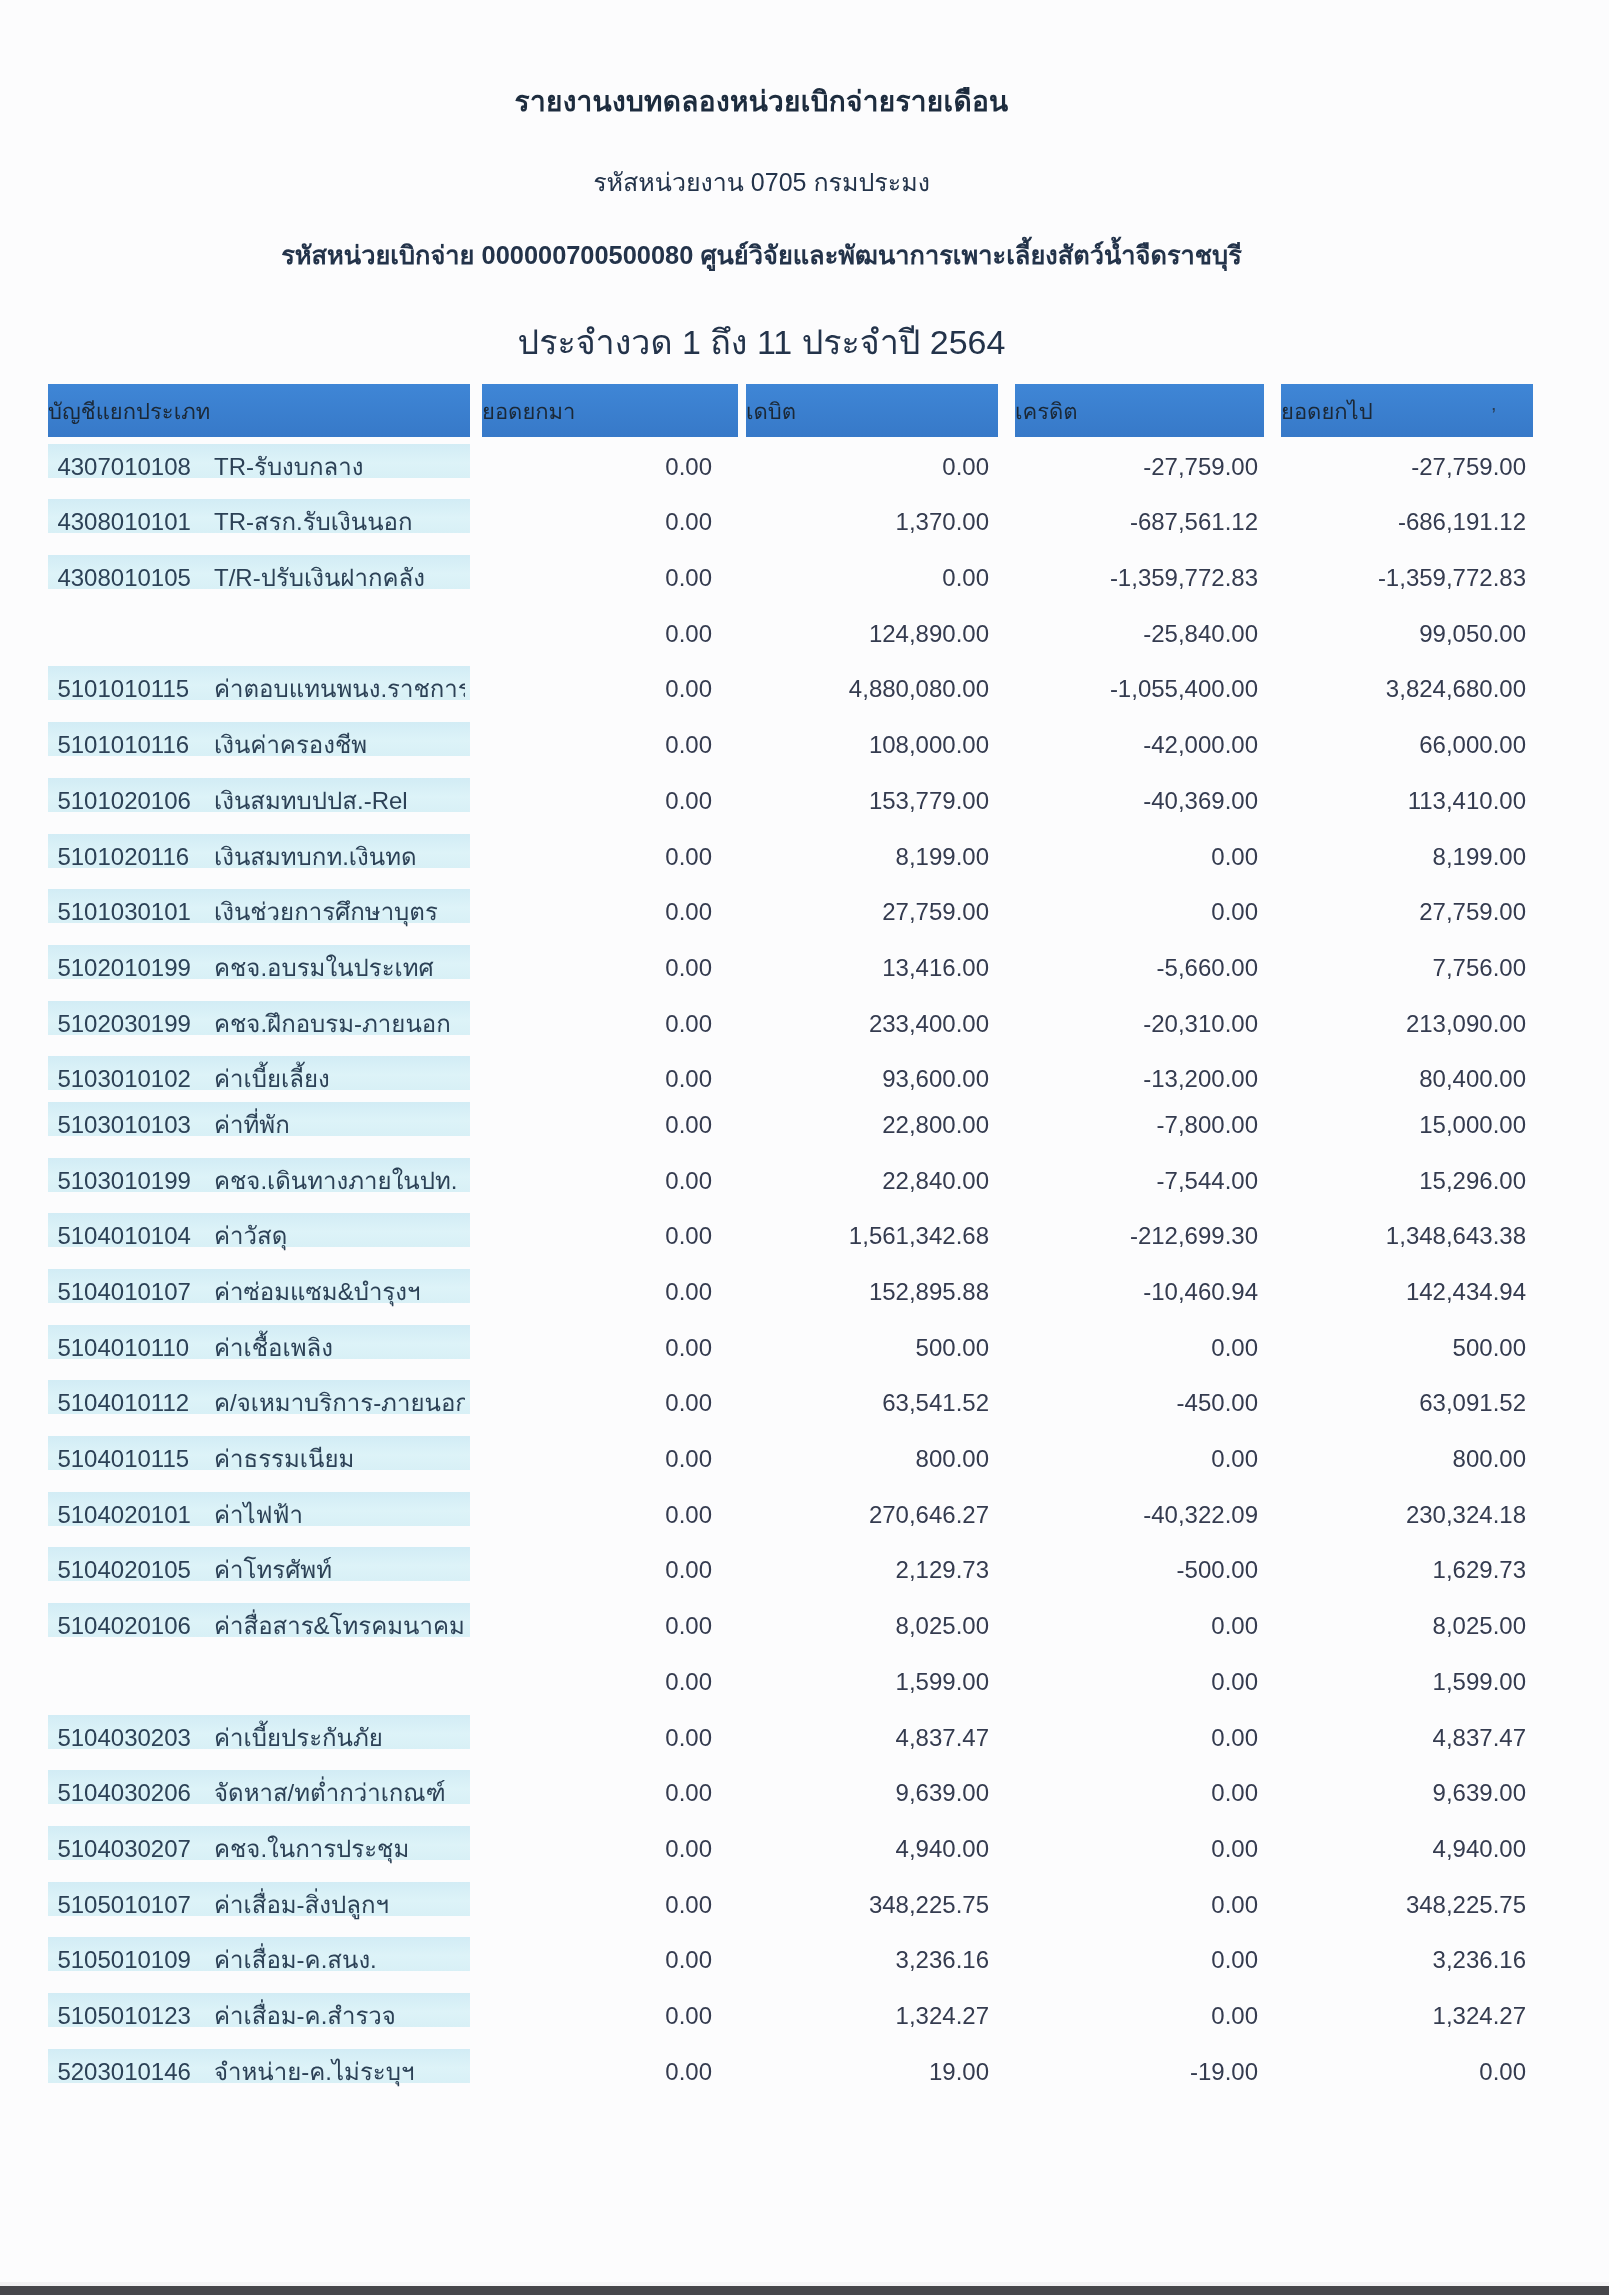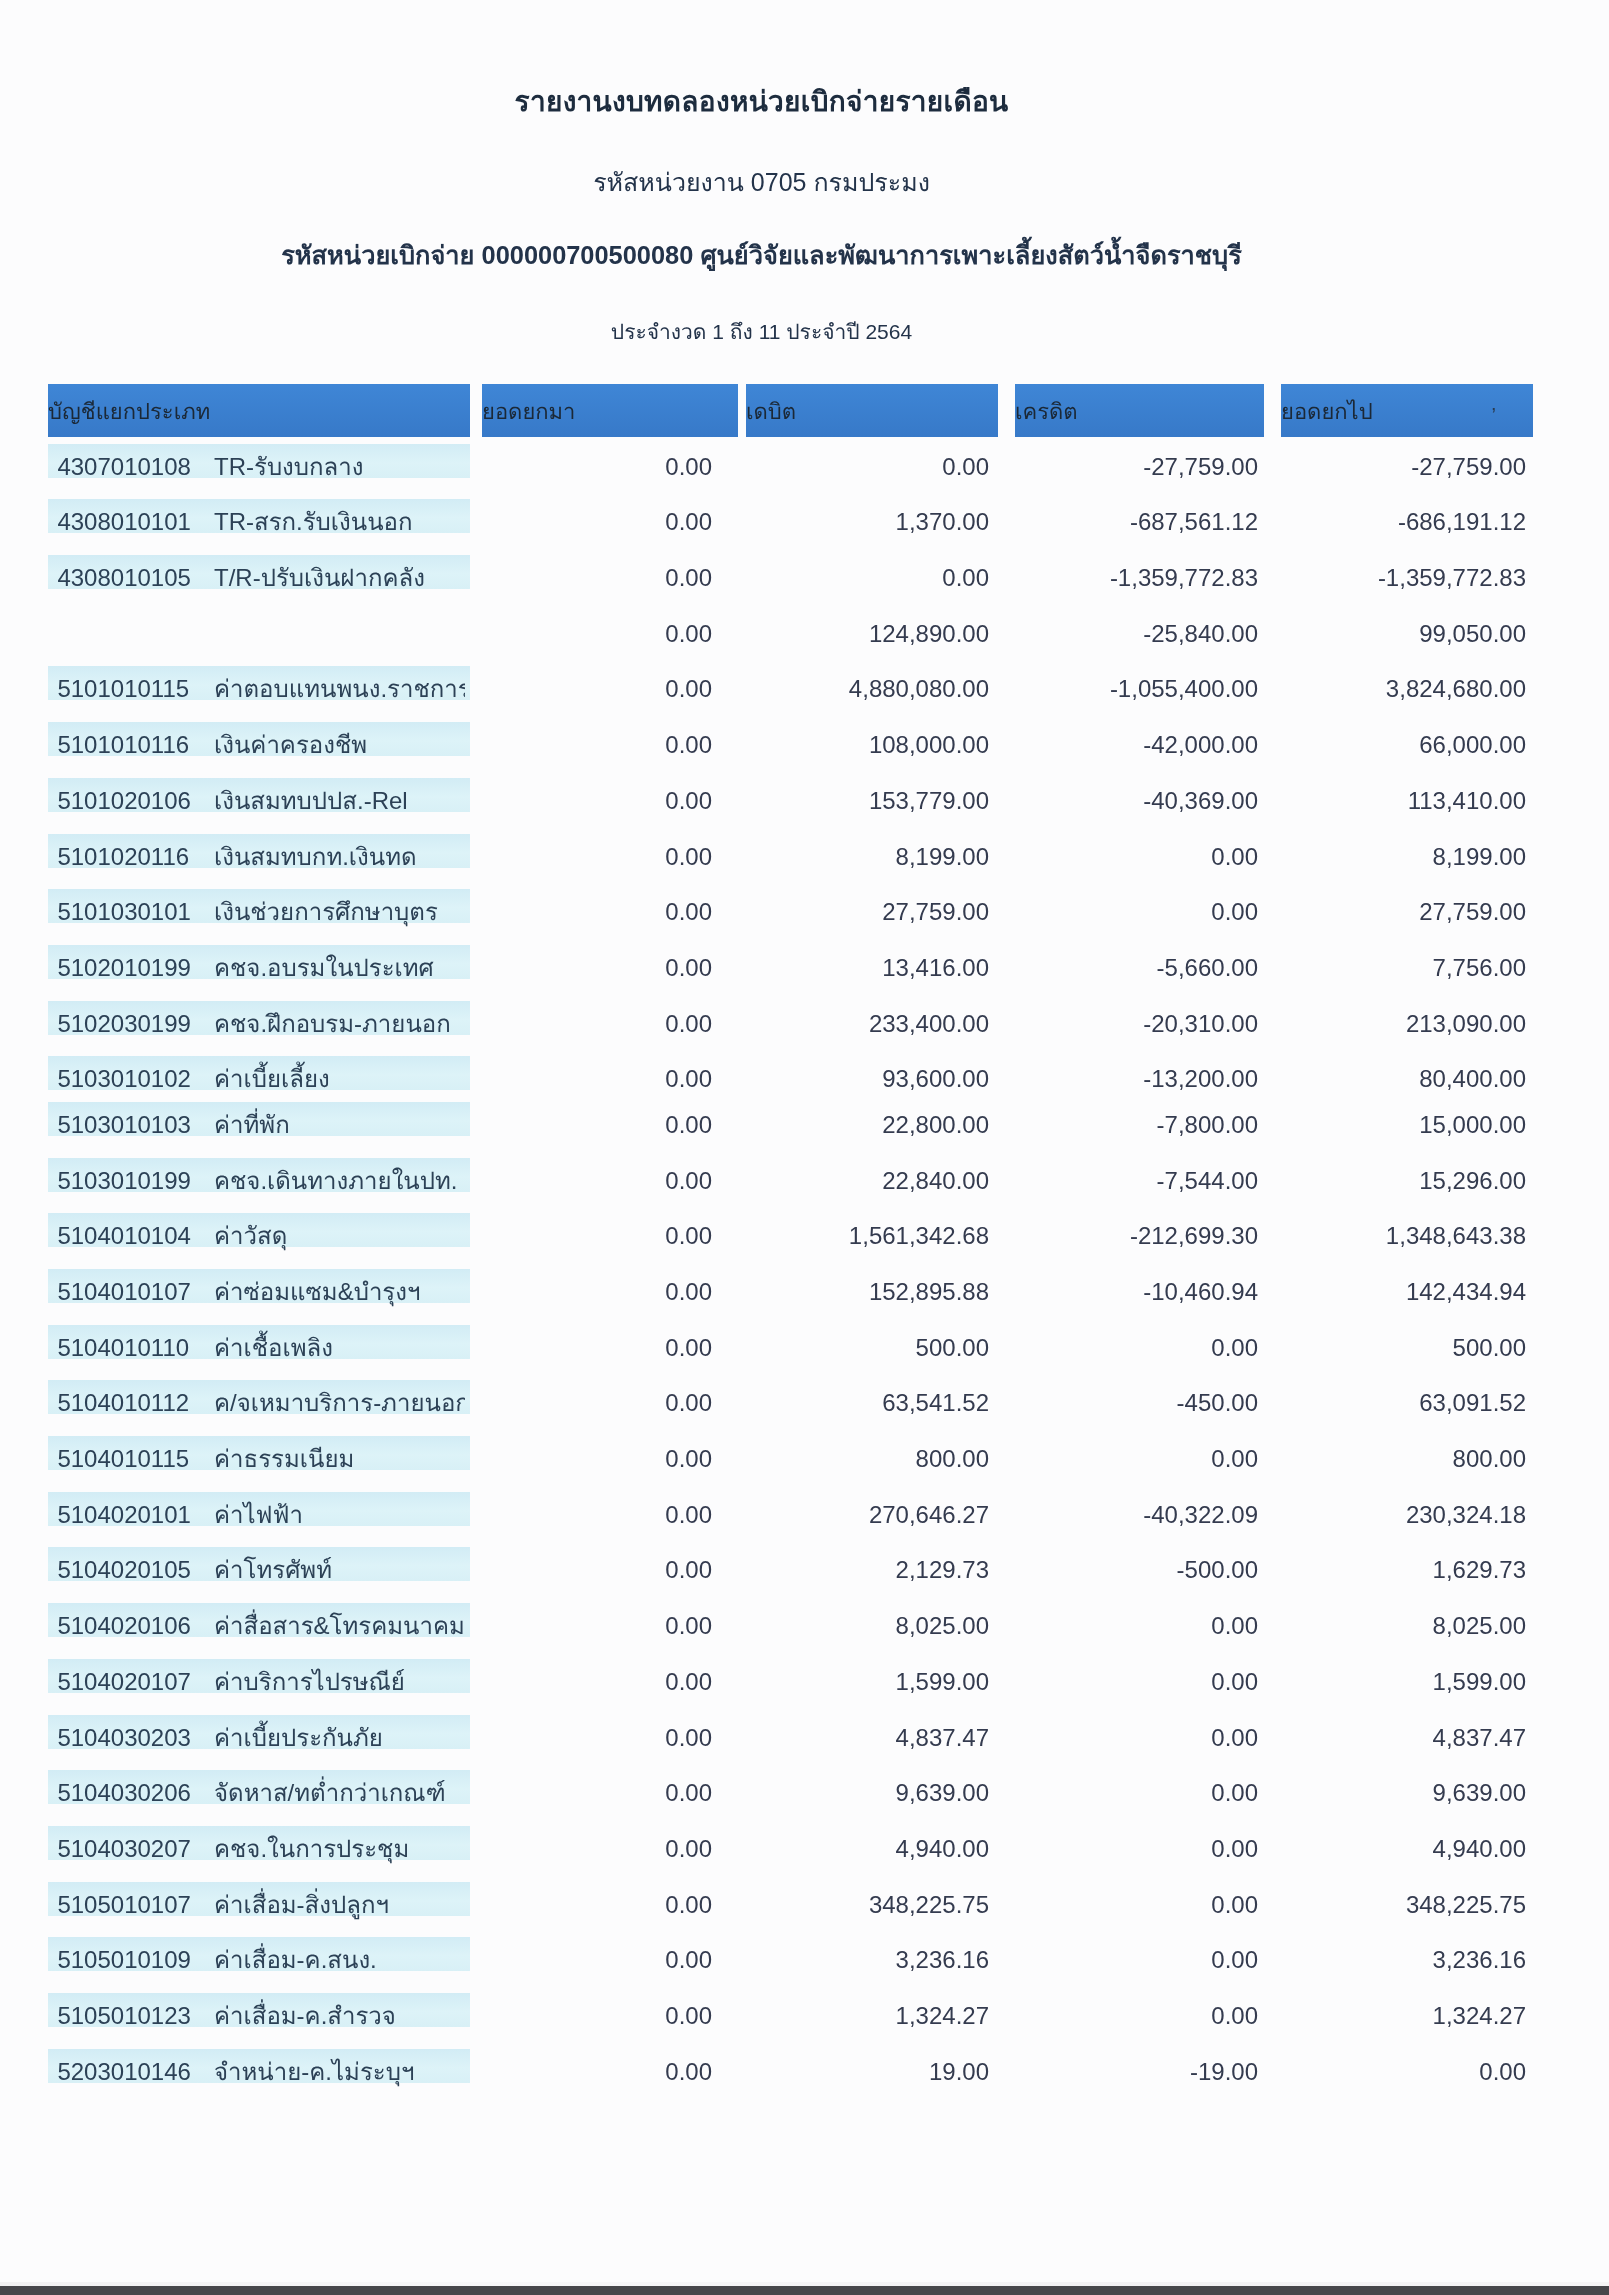--- a/index.html
+++ b/index.html
@@ -21,21 +21,21 @@
   .doc-sub1{
     position:absolute;left:0;top:162px;width:1523px;
     text-align:center;font-size:25px;font-weight:400;color:#23334a;
   }
   .doc-sub2{
     position:absolute;left:0;top:235px;width:1523px;
     text-align:center;font-size:25.4px;font-weight:700;color:#23334a;
   }
   .doc-sub3{
     position:absolute;left:0;top:315px;width:1523px;
-    text-align:center;font-size:21px;font-weight:400;color:#23334a;
+    text-align:center;font-size:34px;font-weight:400;color:#23334a;
   }
   
   .tbl{position:absolute;left:48px;top:384px;width:1490px;}
   .hdr{position:relative;height:53px;}
   .hcell{
     position:absolute;top:0;height:53px;
     background:linear-gradient(#3f86d6,#3779c8);
     color:#1b2836;font-size:22px;line-height:55px;text-align:left;
     overflow:visible;
   }
@@ -311,24 +311,20 @@
     <div class="stripe">
       <span class="code">5104020106</span>
       <span class="acc-name">ค่าสื่อสาร&amp;โทรคมนาคม</span>
     </div>
     <div class="num c2">0.00</div>
     <div class="num c3">8,025.00</div>
     <div class="num c4">0.00</div>
     <div class="num c5">8,025.00</div>
   </div>
         <div class="row">
-    <div class="stripe">
-      <span class="code">5104020107</span>
-      <span class="acc-name">ค่าบริการไปรษณีย์</span>
-    </div>
     <div class="num c2">0.00</div>
     <div class="num c3">1,599.00</div>
     <div class="num c4">0.00</div>
     <div class="num c5">1,599.00</div>
   </div>
         <div class="row">
     <div class="stripe">
       <span class="code">5104030203</span>
       <span class="acc-name">ค่าเบี้ยประกันภัย</span>
     </div>

